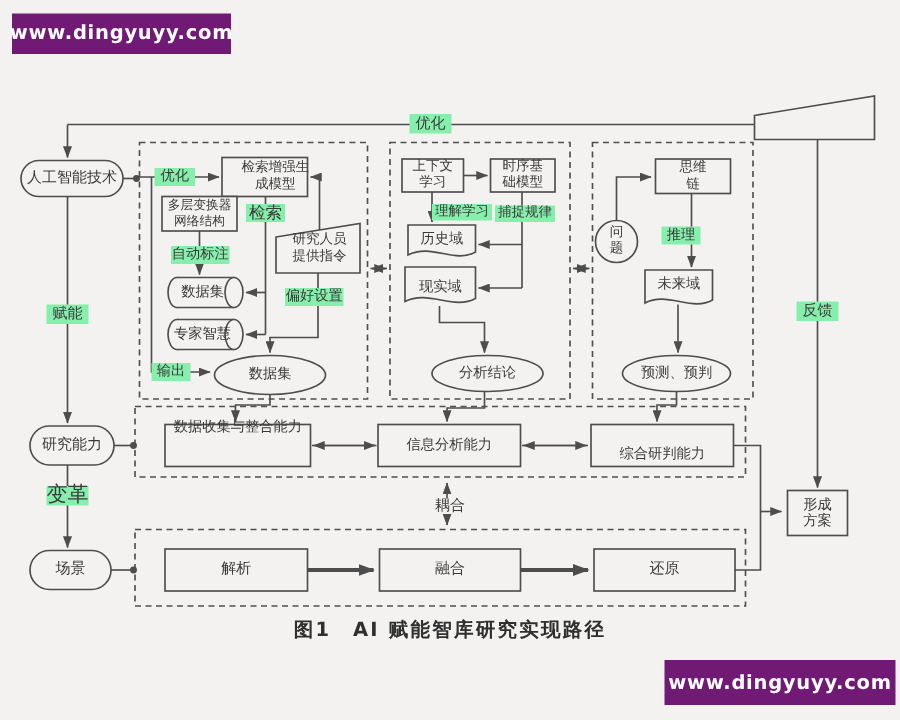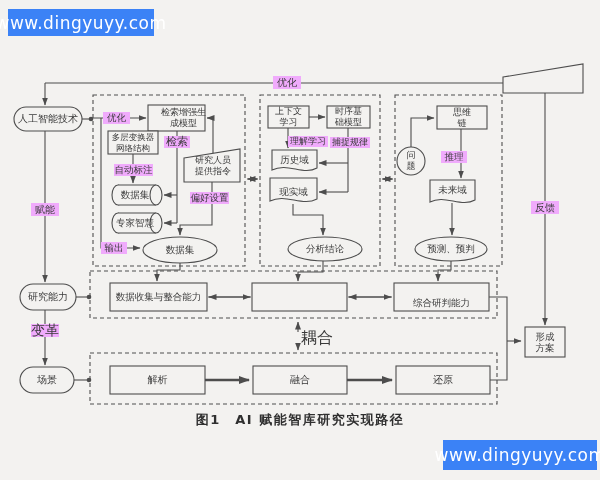--- a/index.html
+++ b/index.html
@@ -6,24 +6,24 @@
   .stage{position:relative;width:600px;height:480px;background:#f3f2f0;
          font-family:"DejaVu Sans",sans-serif;overflow:hidden;}
   .stage svg{position:absolute;left:0;top:0;}
   .box{fill:#f3f2f0;stroke:#4d4d4d;stroke-width:1.1;}
   .dashed{fill:none;stroke:#4f4f4f;stroke-width:1.1;stroke-dasharray:4 3;}
   .ln{fill:none;stroke:#4d4d4d;stroke-width:1.1;}
   .lnb{fill:none;stroke:#4d4d4d;stroke-width:2.6;}
   .dot{fill:#4d4d4d;}
   .lb{position:absolute;display:flex;align-items:center;justify-content:center;
       text-align:center;color:#3a3a3a;line-height:1.18;}
-  .bg{background:#f0abfc;}
+  .bg{background:#86efac;}
   .l{display:block;}
-  .wm{position:absolute;background:#3b82f6;color:#ffffff;font-weight:normal;
-      font-size:17px;display:flex;align-items:center;justify-content:center;
+  .wm{position:absolute;background:#701a75;color:#ffffff;font-weight:bold;
+      font-size:13px;display:flex;align-items:center;justify-content:center;
       letter-spacing:.5px;}
   .cap{position:absolute;left:0;top:411px;width:600px;text-align:center;
        font-size:13px;font-weight:600;color:#2f2f2f;letter-spacing:1.5px;}
 </style>
 </head>
 <body>
 
 <div class="stage">
 
 <svg width="600" height="480" viewBox="0 0 600 480">
@@ -207,24 +207,25 @@
 <div class="lb" style="left:397px;top:147px;width:28px;height:28px;font-size:9px">
       <span>
         <span class="l">问</span>
         <span class="l">题</span>
       </span>
     </div>
 <div class="lb bg" style="left:441px;top:151px;width:26px;height:12px;font-size:9.5px">推理</div>
 <div class="lb" style="left:430px;top:182px;width:45px;height:15px;font-size:9.5px">未来域</div>
 <div class="lb" style="left:415px;top:242px;width:72px;height:14px;font-size:9.5px">预测、预判</div>
 
-<div class="lb" style="left:110px;top:283px;width:97px;height:28px;font-size:9.5px">数据收集与整合能力</div>
+<div class="lb" style="left:110px;top:271px;width:97px;height:28px;font-size:9.5px">数据收集与整合能力</div>
+<div class="lb" style="left:252px;top:283px;width:95px;height:28px;font-size:9.5px">信息分析能力</div>
 <div class="lb" style="left:394px;top:283px;width:95px;height:40px;font-size:9.5px">综合研判能力</div>
 
-<div class="lb" style="left:300px;top:331px;width:34px;height:14px;font-size:16px">耦合</div>
+<div class="lb" style="left:283px;top:331px;width:34px;height:14px;font-size:10px">耦合</div>
 
 <div class="lb" style="left:110px;top:366px;width:95px;height:28px;font-size:10px">解析</div>
 <div class="lb" style="left:253px;top:366px;width:94px;height:28px;font-size:10px">融合</div>
 <div class="lb" style="left:396px;top:366px;width:94px;height:28px;font-size:10px">还原</div>
 
 <div class="cap">图1　AI 赋能智库研究实现路径</div>
 
 <div class="wm" style="left:8px;top:9px;width:146px;height:27px">www.dingyuyy.com</div>
 <div class="wm" style="left:443px;top:440px;width:154px;height:30px">www.dingyuyy.com</div>
 

